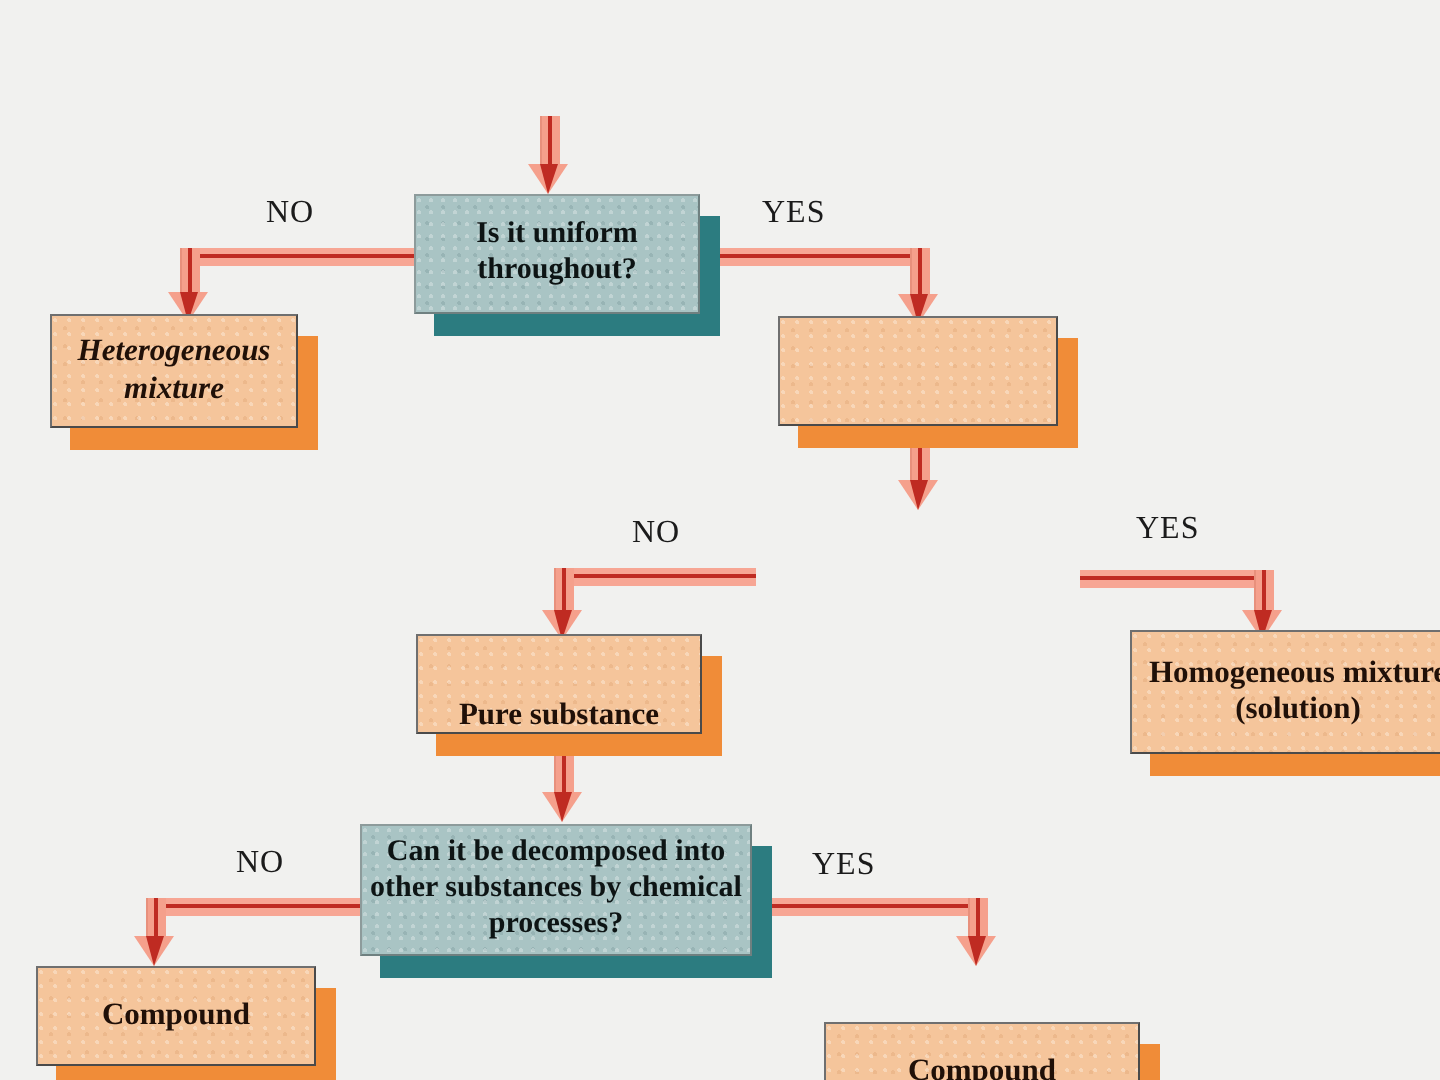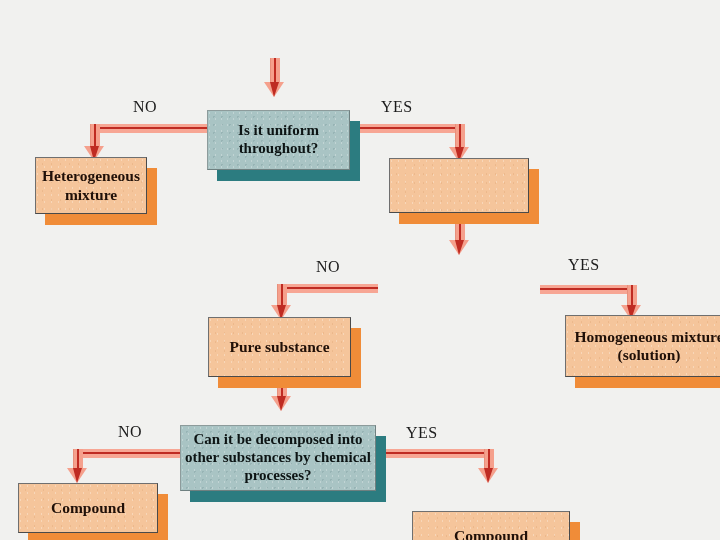--- a/index.html
+++ b/index.html
@@ -69,21 +69,20 @@
       radial-gradient(circle at 22% 30%, rgba(255,255,255,.30) 0 1px, transparent 1px),
       radial-gradient(circle at 72% 68%, rgba(190,120,60,.16) 0 1px, transparent 1px);
     background-size: 7px 7px, 9px 9px;
   }
 
   
   .dec {
     color: #0d1414;
     font-size: 15px;
     font-weight: 700;
-    margin-top: 13px;
   }
   .dec::before { background: #2c7c80; }
   .dec .face {
     background: #a9c4c4;
     border: 1px solid #8d9b9b;
     border-right-color: #6f8080;
     border-bottom-color: #6f8080;
     background-image:
       radial-gradient(circle at 25% 35%, rgba(255,255,255,.28) 0 1px, transparent 1px),
       radial-gradient(circle at 70% 70%, rgba(60,100,105,.16) 0 1px, transparent 1px);
@@ -183,21 +182,21 @@
   <div class="seg v" style="left:90px; top:124px; height:27px;"></div>
   <div class="head" style="left:84px; top:146px;"></div>
   <div class="blabel" style="left:133px; top:98px;">NO</div>
 
   <div class="seg h" style="left:348px; top:124px; width:116px;"></div>
   <div class="elbow" style="left:455px; top:124px;"></div>
   <div class="seg v" style="left:455px; top:124px; height:28px;"></div>
   <div class="head" style="left:449px; top:147px;"></div>
   <div class="blabel" style="left:381px; top:98px;">YES</div>
 
-  <div class="node term" style="left:35px; top:157px; width:112px; height:57px;">
+  <div class="node term" style="left:25px; top:157px; width:124px; height:57px;font-style:italic;">
     <span class="face"></span>
     <span class="label">Heterogeneous mixture</span>
   </div>
 
   <div class="node term" style="left:389px; top:158px; width:140px; height:55px;">
     <span class="face"></span>
   </div>
 
   <div class="seg v" style="left:455px; top:213px; height:32px;"></div>
   <div class="head" style="left:449px; top:240px;"></div>
@@ -208,21 +207,21 @@
   <div class="seg v" style="left:277px; top:284px; height:26px;"></div>
   <div class="head" style="left:271px; top:305px;"></div>
   <div class="blabel" style="left:316px; top:258px;">NO</div>
 
   <div class="seg h" style="left:540px; top:285px; width:96px;"></div>
   <div class="elbow" style="left:627px; top:285px;"></div>
   <div class="seg v" style="left:627px; top:285px; height:25px;"></div>
   <div class="head" style="left:621px; top:305px;"></div>
   <div class="blabel" style="left:568px; top:256px;">YES</div>
 
-  <div class="node term" style="left:208px; top:317px; width:143px; height:60px;">
+  <div class="node term" style="left:208px; top:317px; width:143px; height:50px;align-items:flex-end;">
     <span class="face"></span>
     <span class="label">Pure substance</span>
   </div>
 
   <div class="node term" style="left:565px; top:315px; width:168px; height:62px;">
     <span class="face"></span>
     <span class="label">Homogeneous mixture (solution)</span>
   </div>
 
   <div class="seg v" style="left:277px; top:371px; height:30px;"></div>

